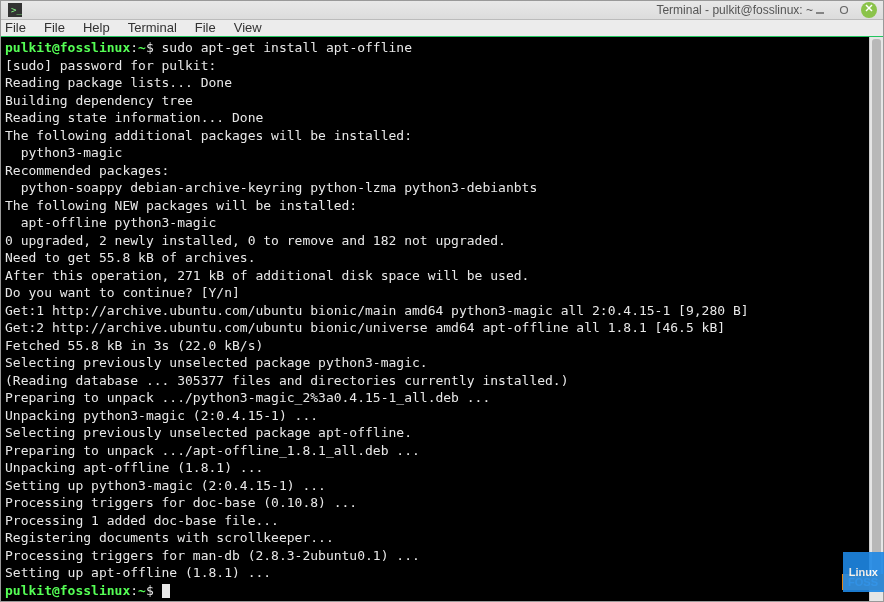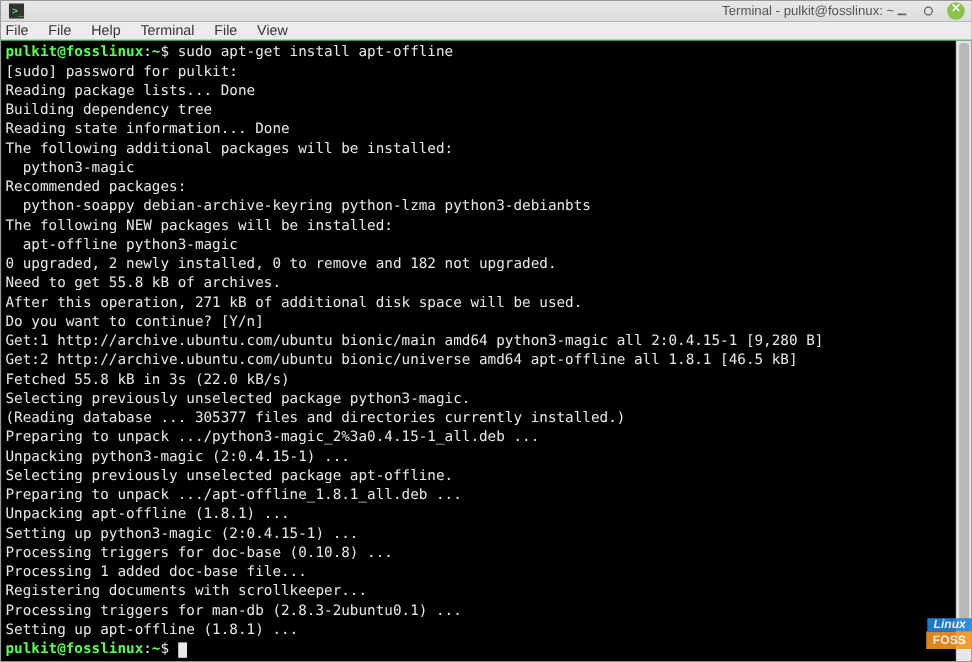--- a/index.html
+++ b/index.html
@@ -104,28 +104,27 @@
   background: #f7941e;
   color: #fff;
   font-size: 11px;
   font-weight: bold;
   padding: 2px 6px;
   opacity: 0.9;
 }
 .watermark-linux {
   position: absolute;
   right: 0;
-  bottom: 28px;
+  bottom: 10px;
   background: #1e88e5;
   color: #fff;
   font-size: 11px;
   font-weight: bold;
-  padding: 0 6px;
+  padding: 14px 6px;
   opacity: 0.9;
-  font-style: italic;
 }
 </style>
 </head>
 <body>
 
 <div class="window">
 
   <div class="titlebar">
     <span class="titlebar-icon">
       <svg width="14" height="14" viewBox="0 0 14 14">

